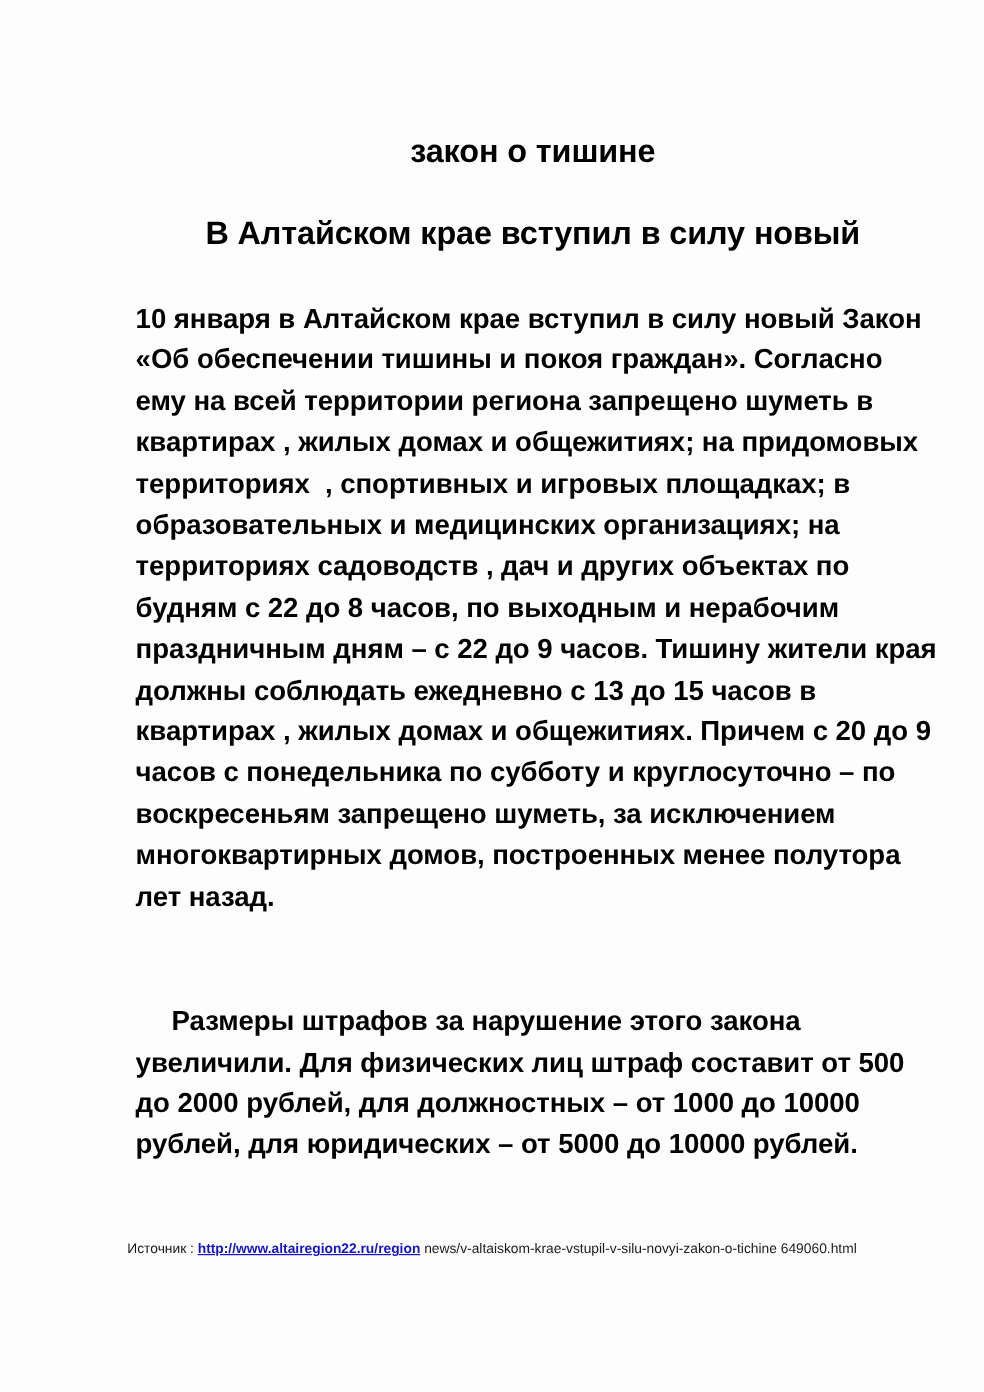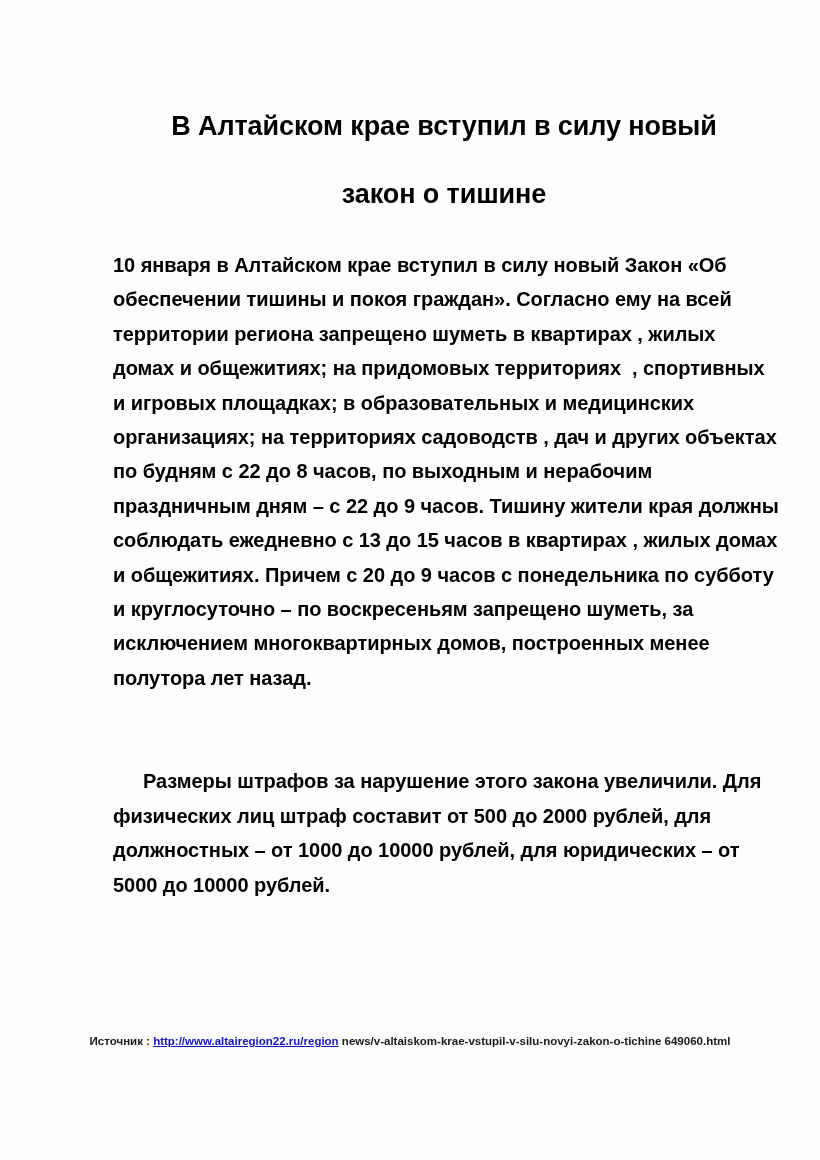--- a/index.html
+++ b/index.html
@@ -43,21 +43,21 @@
   }
 
   
   .body-block {
     position: absolute;
     left: 113px;
     top: 248px;
     width: 668px;
   }
   .para {
-    font-size: 20px;
+    font-size: 23px;
     font-weight: bold;
     line-height: 34.4px;
     color: #000000;
     text-align: left;
     margin: 0;
     letter-spacing: -0.05px;
     white-space: pre-wrap;
   }
   .para.indented {
     text-indent: 30px;
@@ -74,40 +74,40 @@
     width: 820px;
     text-align: center;
     font-size: 11.5px;
     line-height: 16px;
     font-weight: bold;
     color: #1a1a1a;
     white-space: nowrap;
   }
   .source-label {
     color: #1a1a1a;
-    font-weight: bold;
+    font-weight: normal;
     margin-top: 19px;
   }
   .source-link {
     color: #1414cc;
     font-weight: bold;
   }
   .source-rest {
     color: #1a1a1a;
-    font-weight: bold;
+    font-weight: normal;
   }
 </style>
 </head>
 <body>
 
 <div class="page">
 
   <h1 class="doc-title">
+    <span class="title-line">закон о тишине</span>
     <span class="title-line">В Алтайском крае вступил в силу новый</span>
-    <span class="title-line">закон о тишине</span>
   </h1>
 
   <div class="body-block">
     <p class="para">10 января в Алтайском крае вступил в силу новый Закон «Об обеспечении тишины и покоя граждан». Согласно ему на всей территории региона запрещено шуметь в квартирах , жилых домах и общежитиях; на придомовых территориях  , спортивных и игровых площадках; в образовательных и медицинских организациях; на территориях садоводств , дач и других объектах по будням с 22 до 8 часов, по выходным и нерабочим праздничным дням – с 22 до 9 часов. Тишину жители края должны соблюдать ежедневно с 13 до 15 часов в квартирах , жилых домах и общежитиях. Причем с 20 до 9 часов с понедельника по субботу и круглосуточно – по воскресеньям запрещено шуметь, за исключением многоквартирных домов, построенных менее полутора лет назад.</p>
     <div class="para-gap"></div>
     <p class="para indented">Размеры штрафов за нарушение этого закона увеличили. Для физических лиц штраф составит от 500 до 2000 рублей, для должностных – от 1000 до 10000 рублей, для юридических – от 5000 до 10000 рублей.</p>
   </div>
 
   <div class="source-line">
     <span class="source-label">Источник :</span><span> </span><a class="source-link" href="#">http://www.altairegion22.ru/region</a><span class="source-rest"> news/v-altaiskom-krae-vstupil-v-silu-novyi-zakon-o-tichine 649060.html</span>

